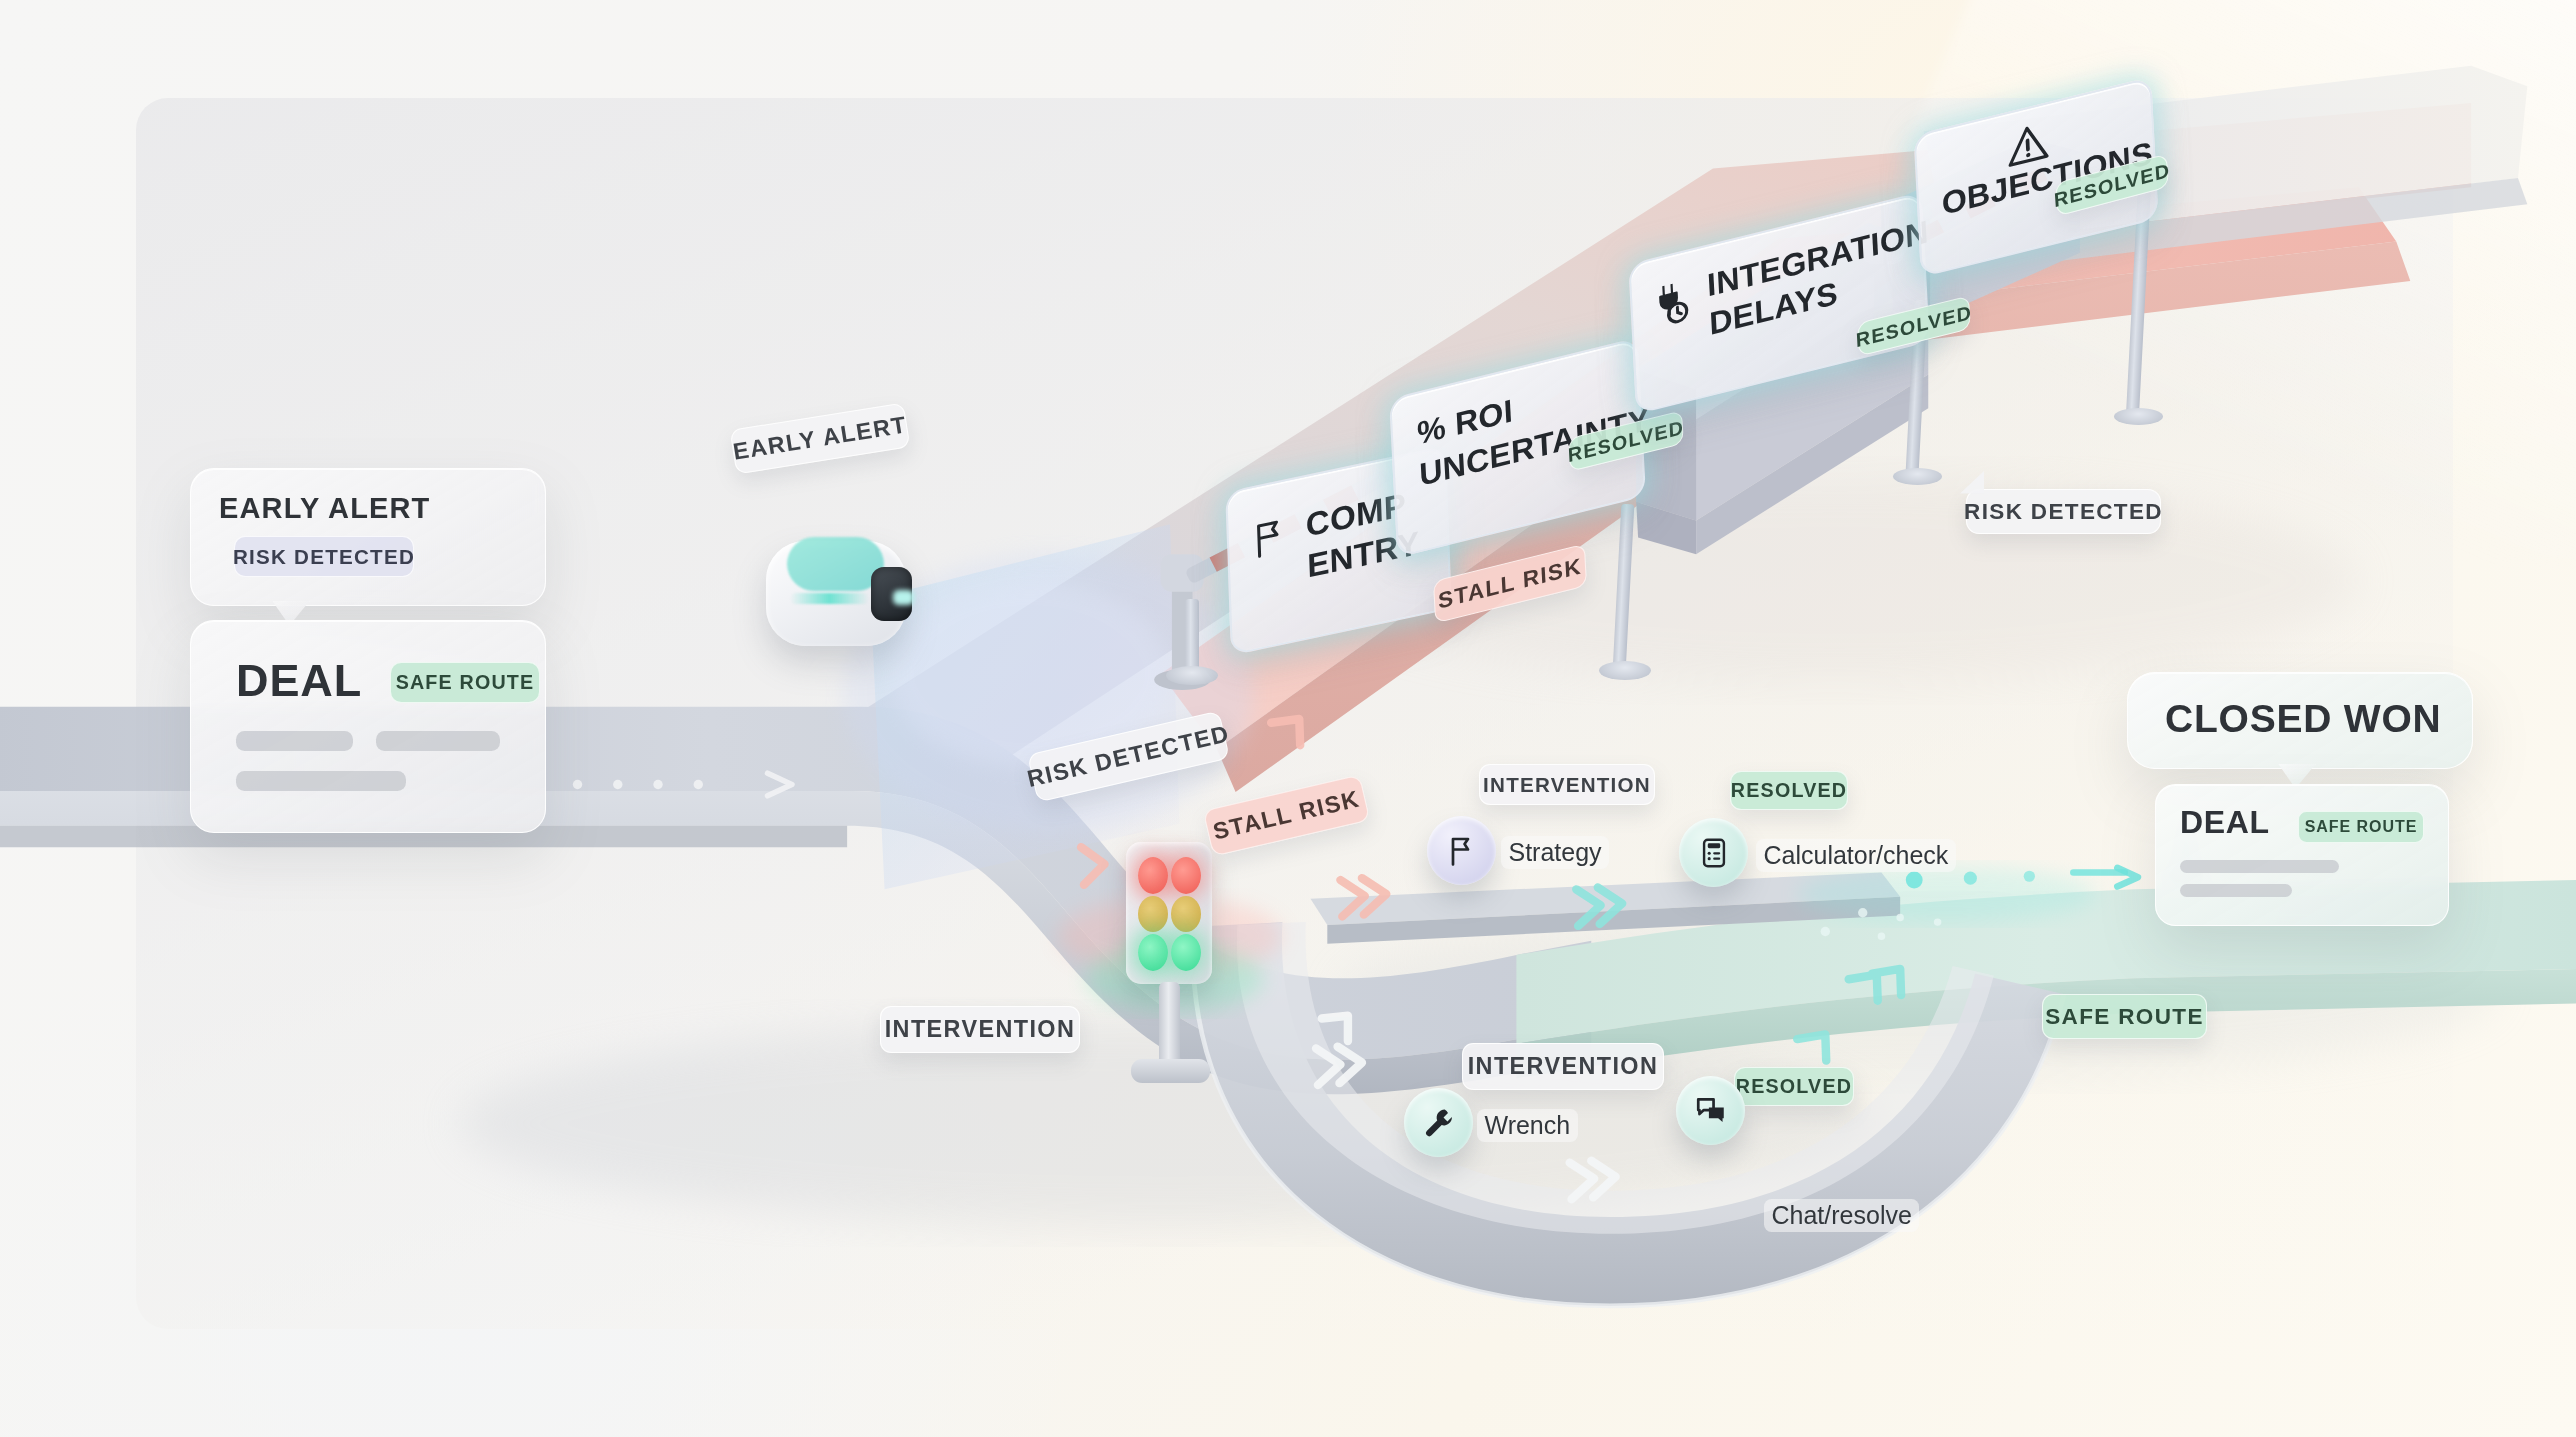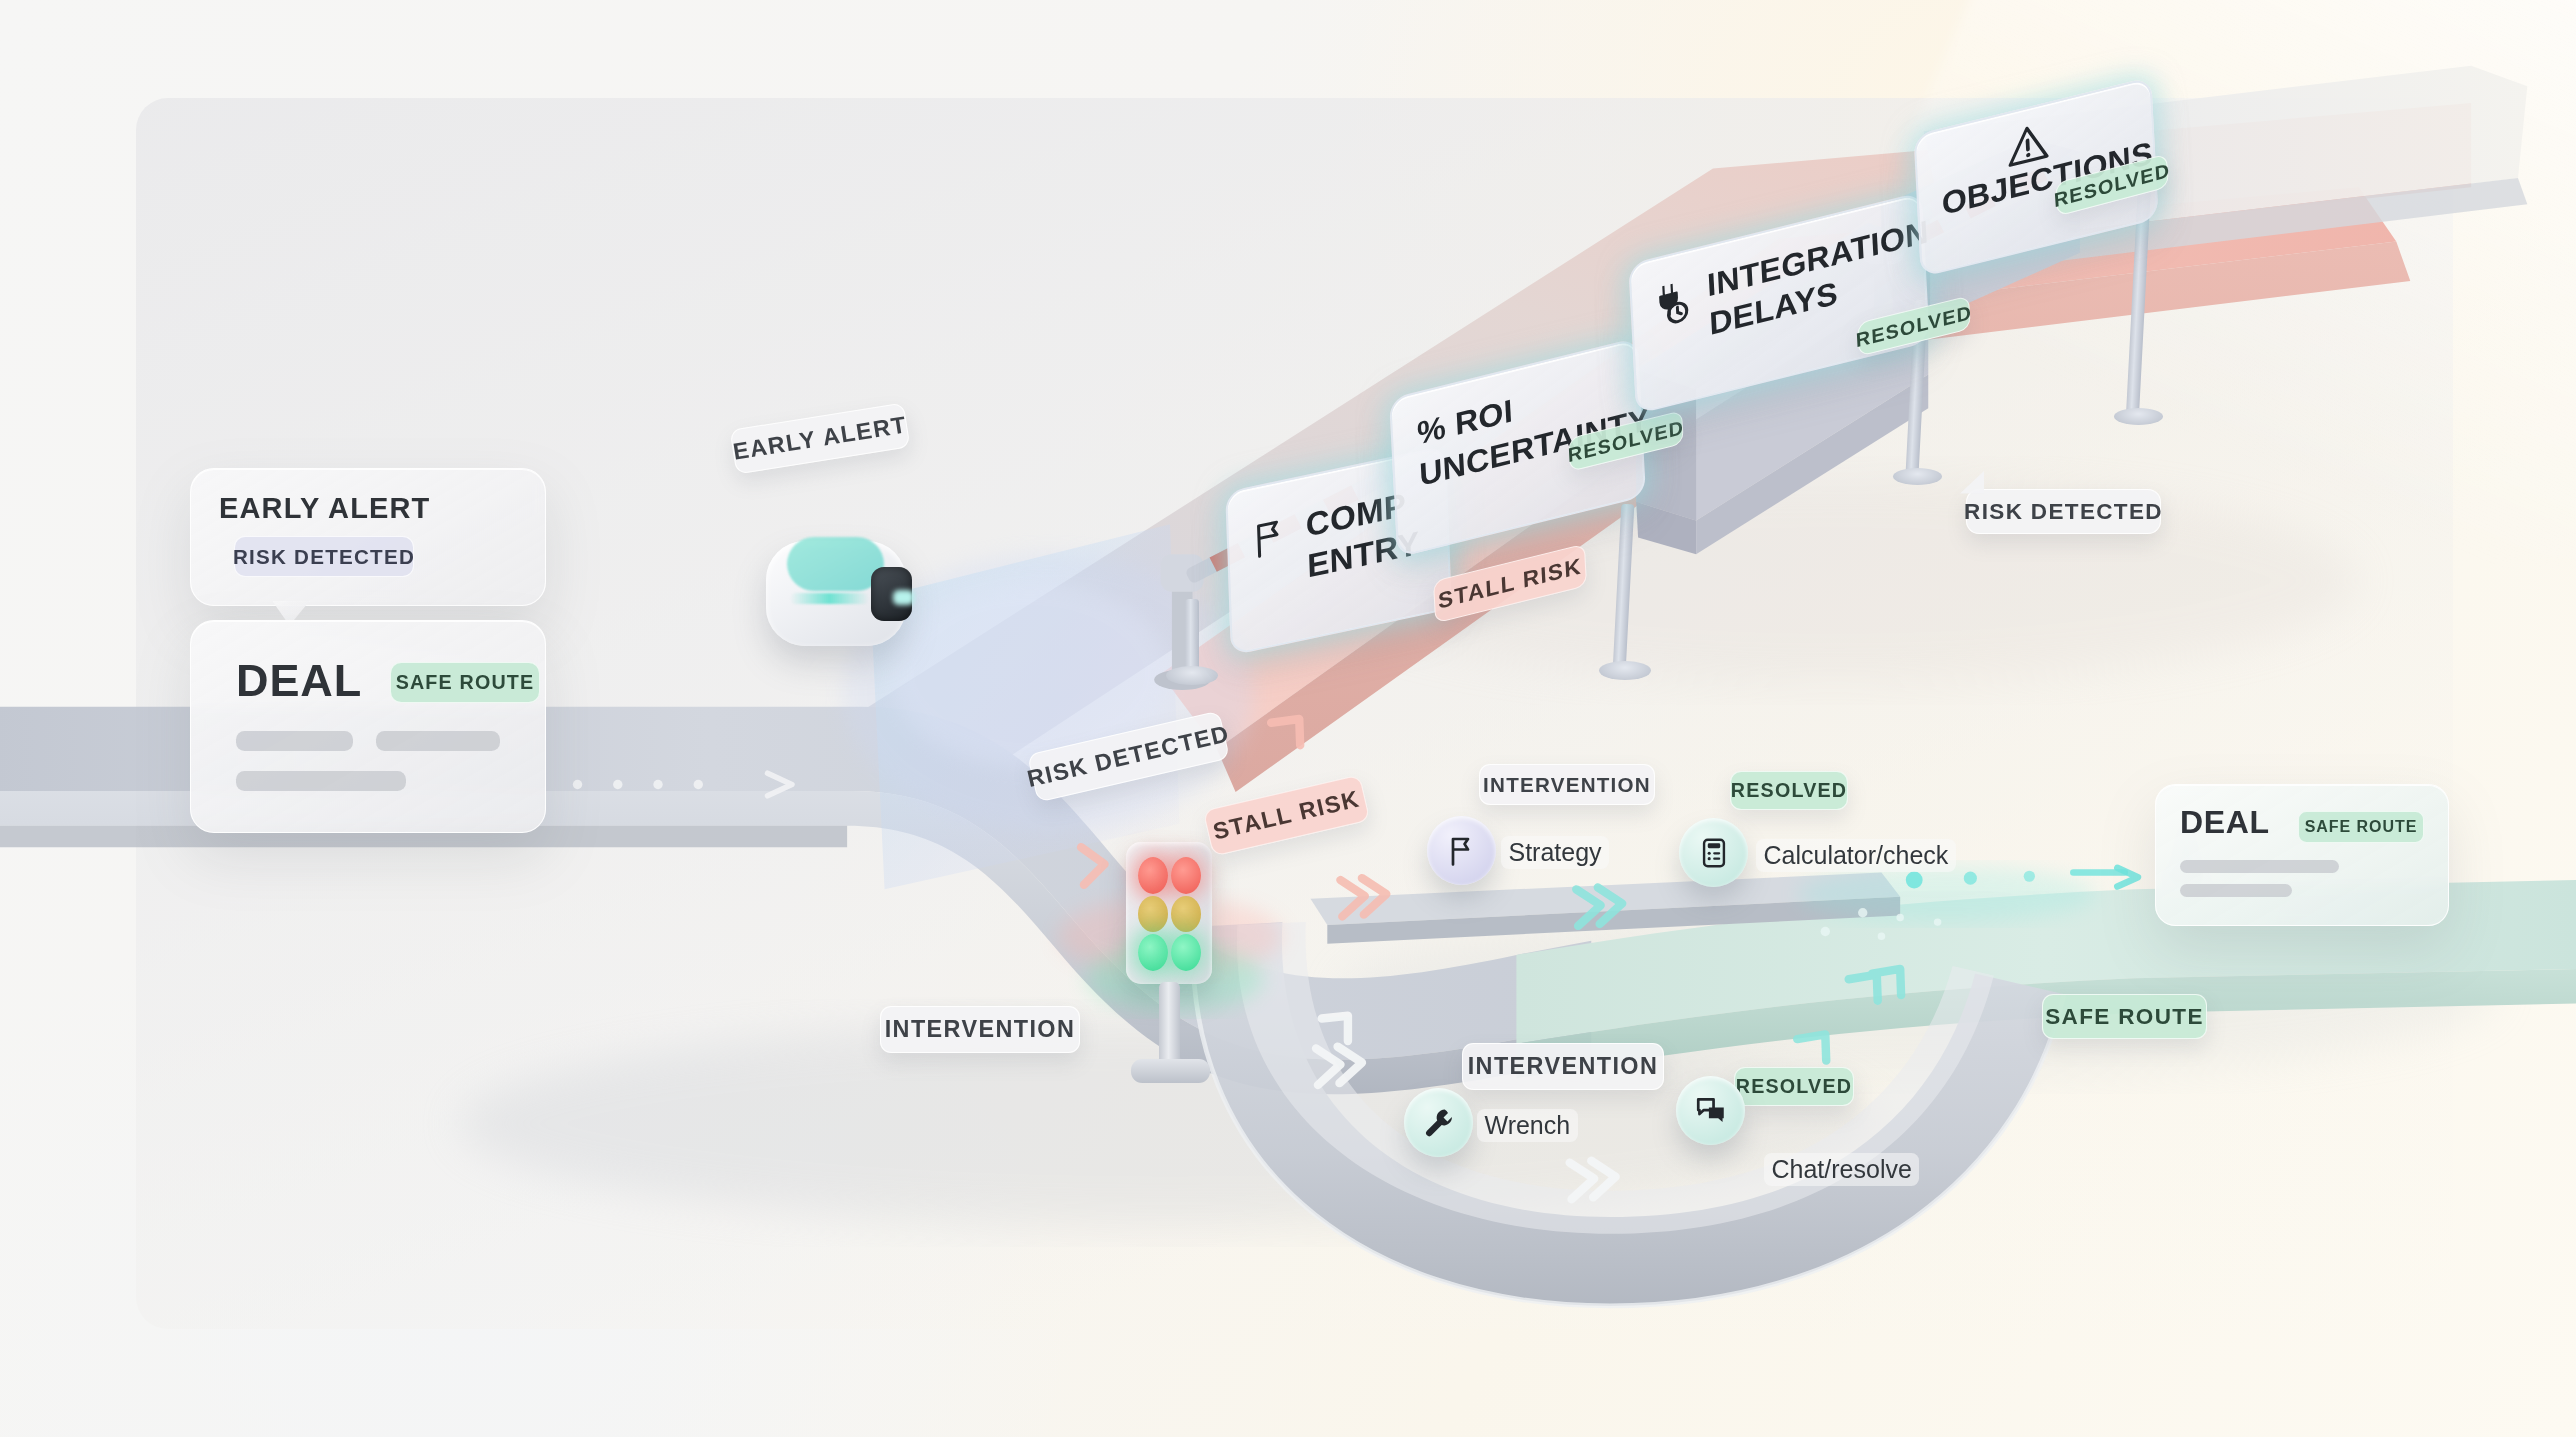--- a/index.html
+++ b/index.html
@@ -379,20 +379,25 @@
   </div>
 
   <div class="card" style="left:190px;top:620px;width:354px;height:211px;">
     <div class="card-title" style="left:45px;top:34px;font-size:45px;letter-spacing:.02em;">DEAL</div>
     <div class="chip green" style="left:199px;top:41px;width:148px;height:39px;font-size:19.7px;box-shadow:none;">SAFE ROUTE</div>
     <div class="skel" style="left:45px;top:110px;width:117px;height:19.7px;"></div>
     <div class="skel" style="left:185px;top:110px;width:124px;height:19.7px;"></div>
     <div class="skel" style="left:45px;top:150px;width:170px;height:19.7px;"></div>
   </div>
 
+  <div class="card" style="left:2127px;top:672px;width:344px;height:95px;border-radius:28px;
+              background:linear-gradient(150deg,rgba(249,250,250,.96),rgba(231,240,237,.9));">
+    <div class="card-title" style="left:37px;top:24px;font-size:39px;letter-spacing:.02em;">CLOSED WON</div>
+    <div class="tail" style="left:150px;"></div>
+  </div>
 
   <div class="card" style="left:2155px;top:784px;width:292px;height:140px;border-radius:20.6px;
               background:linear-gradient(150deg,rgba(249,251,250,.95),rgba(229,239,236,.9));">
     <div class="card-title" style="left:24px;top:19px;font-size:32px;letter-spacing:.02em;">DEAL</div>
     <div class="chip green" style="left:142px;top:26px;width:124px;height:30px;font-size:16px;box-shadow:none;border-radius:8.4px;">SAFE ROUTE</div>
     <div class="skel" style="left:24px;top:75px;width:159px;height:13px;"></div>
     <div class="skel" style="left:24px;top:99px;width:112px;height:13px;"></div>
   </div>
 
   <div>
@@ -434,18 +439,18 @@
 
   <div>
     <div class="chip green" style="left:1734px;top:1067px;width:118px;height:37px;font-size:19.7px;">RESOLVED</div>
     <div class="puck mint" style="left:1676px;top:1076px;">
       <div class="puck-base" style="left:0;top:28px;"></div>
       <svg width="36" height="36" viewBox="0 0 24 24">
         <path d="M3.5 4.2h10.2v7.2H7.2L4.3 14V11.4H3.5z" fill="none" stroke="#23272c" stroke-width="1.8" stroke-linejoin="round"></path>
         <path d="M10.6 9.6h9.9v7.2h-.8v2.6l-2.9-2.6h-6.2z" fill="#23272c"></path>
       </svg>
     </div>
-    <div class="puck-label" style="left:1764px;top:1153px;text-align:right;">Chat/resolve</div>
+    <div class="puck-label" style="left:1764px;top:1199px;text-align:right;">Chat/resolve</div>
   </div>
 
   <h1 class="sr">Deal pipeline risk-to-resolution road</h1>
 </div>
 
 
 </body></html>

